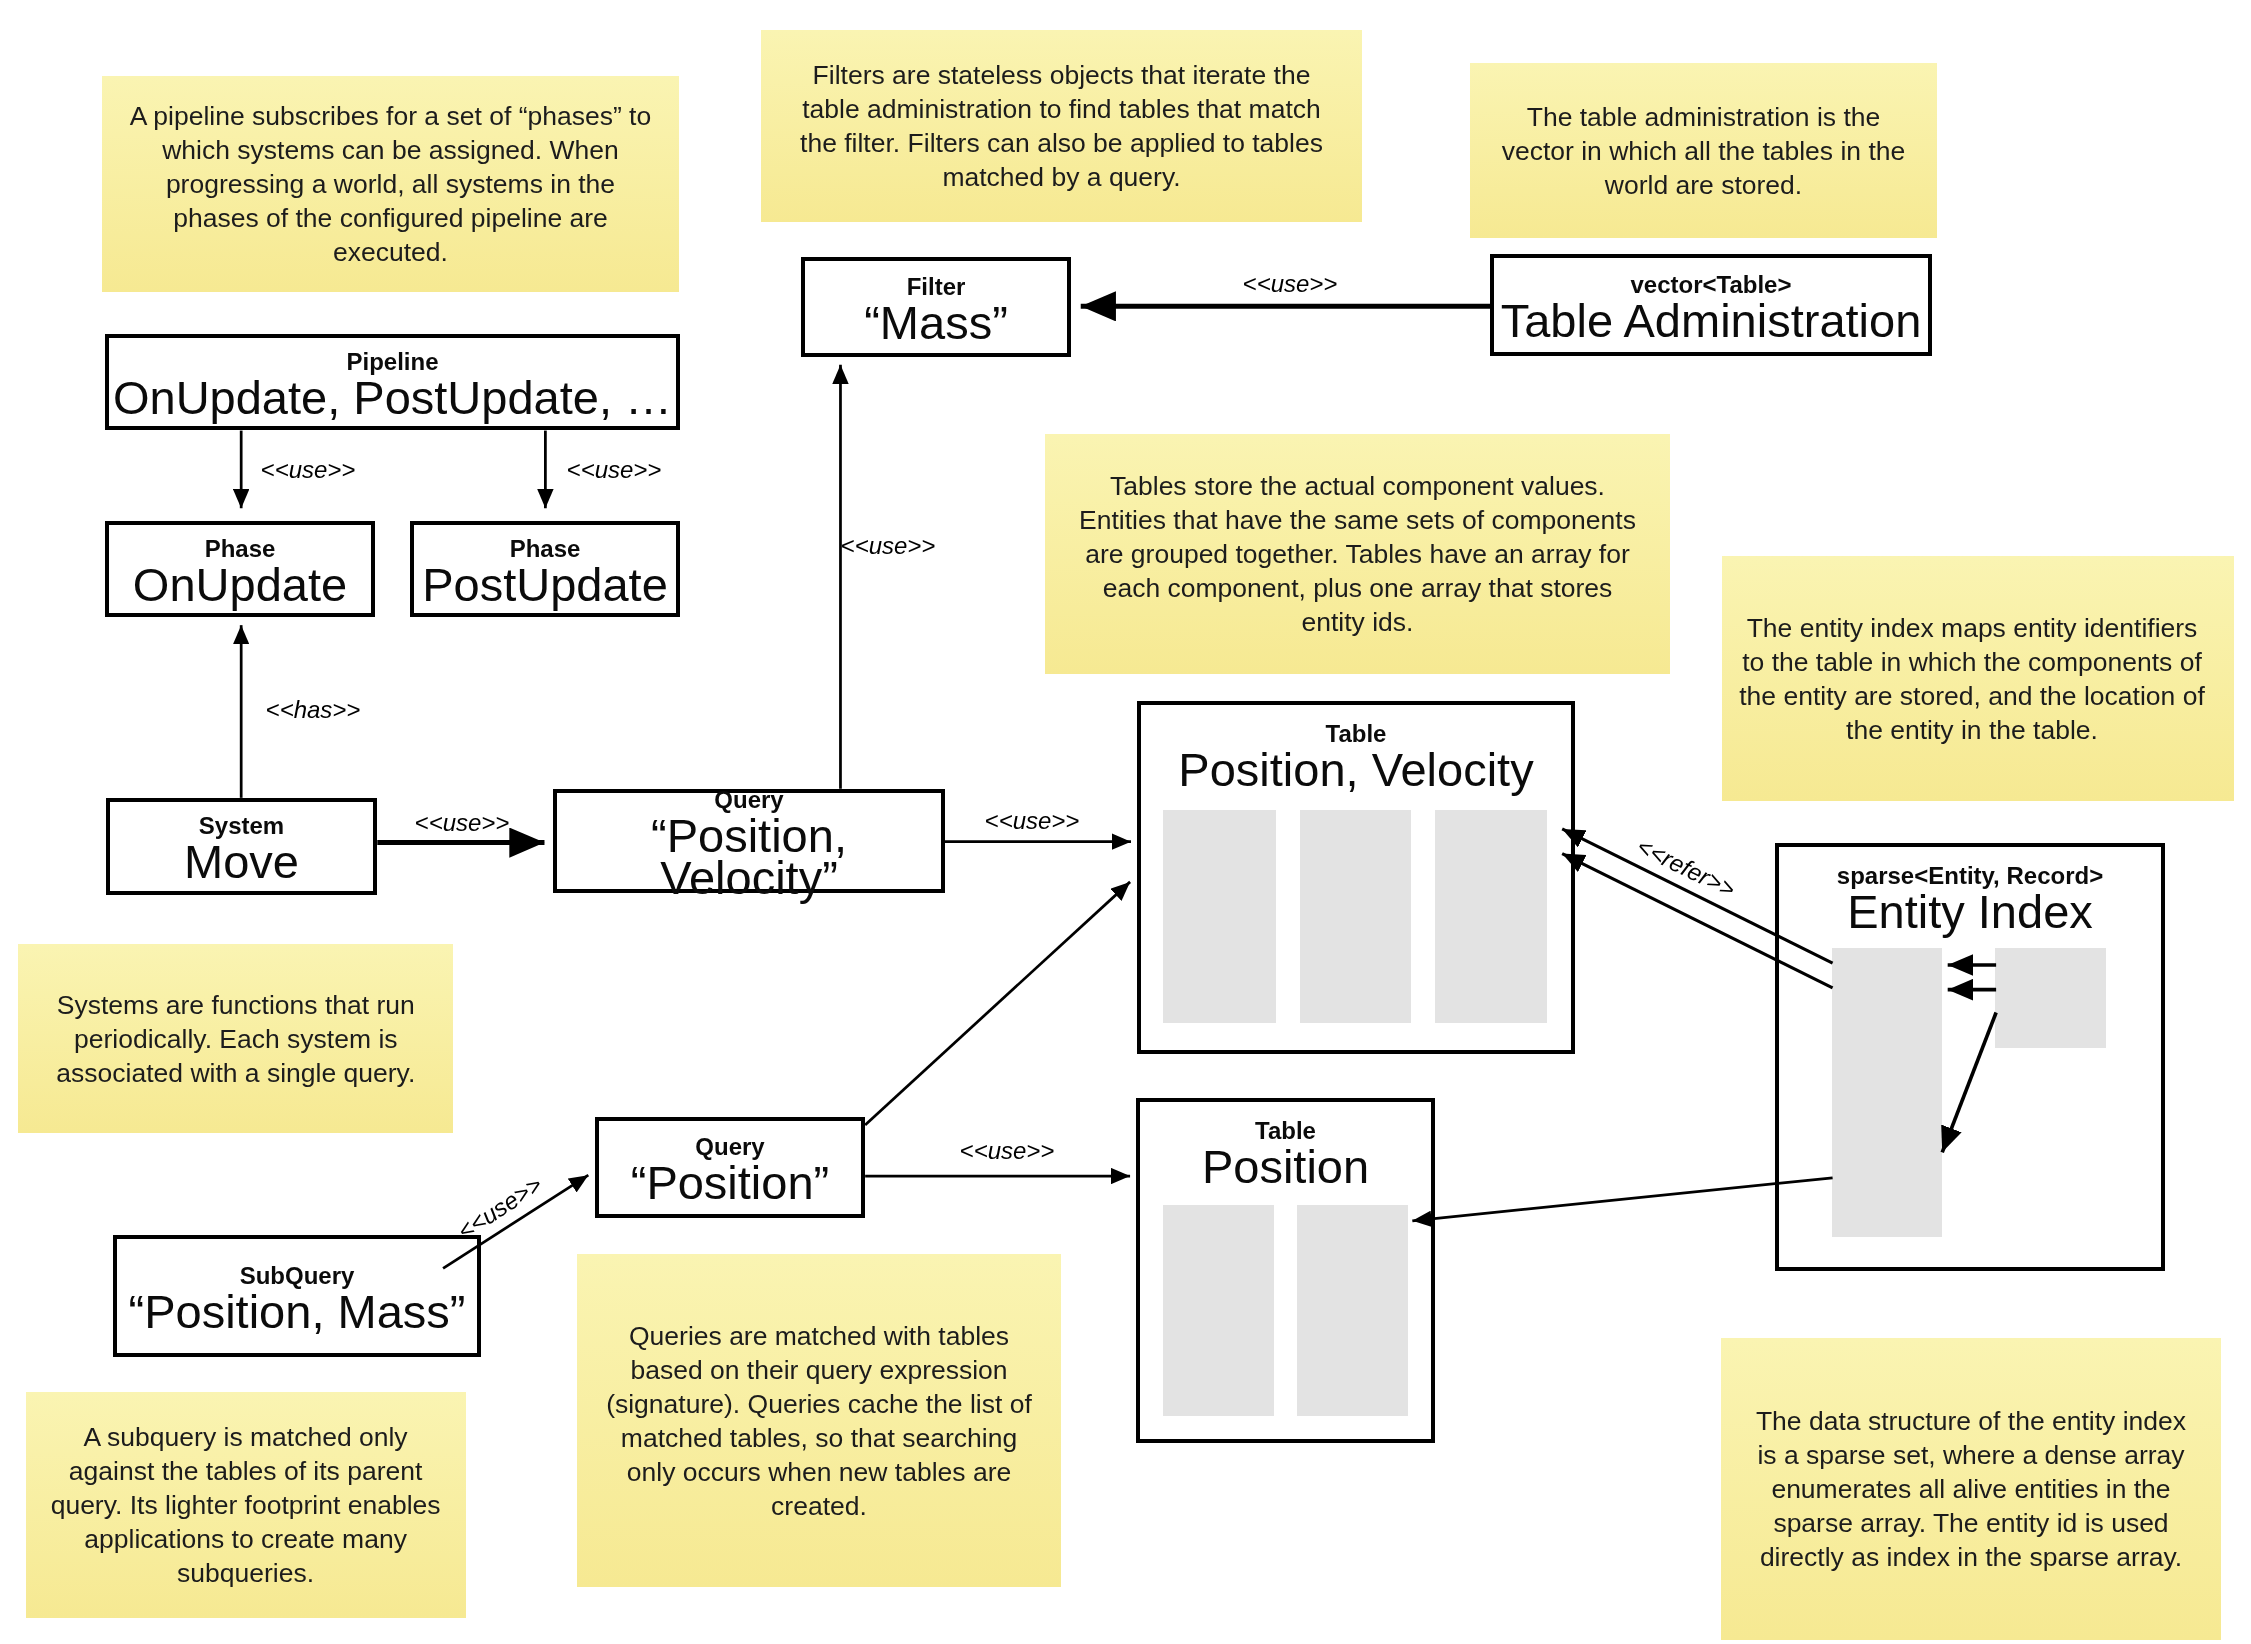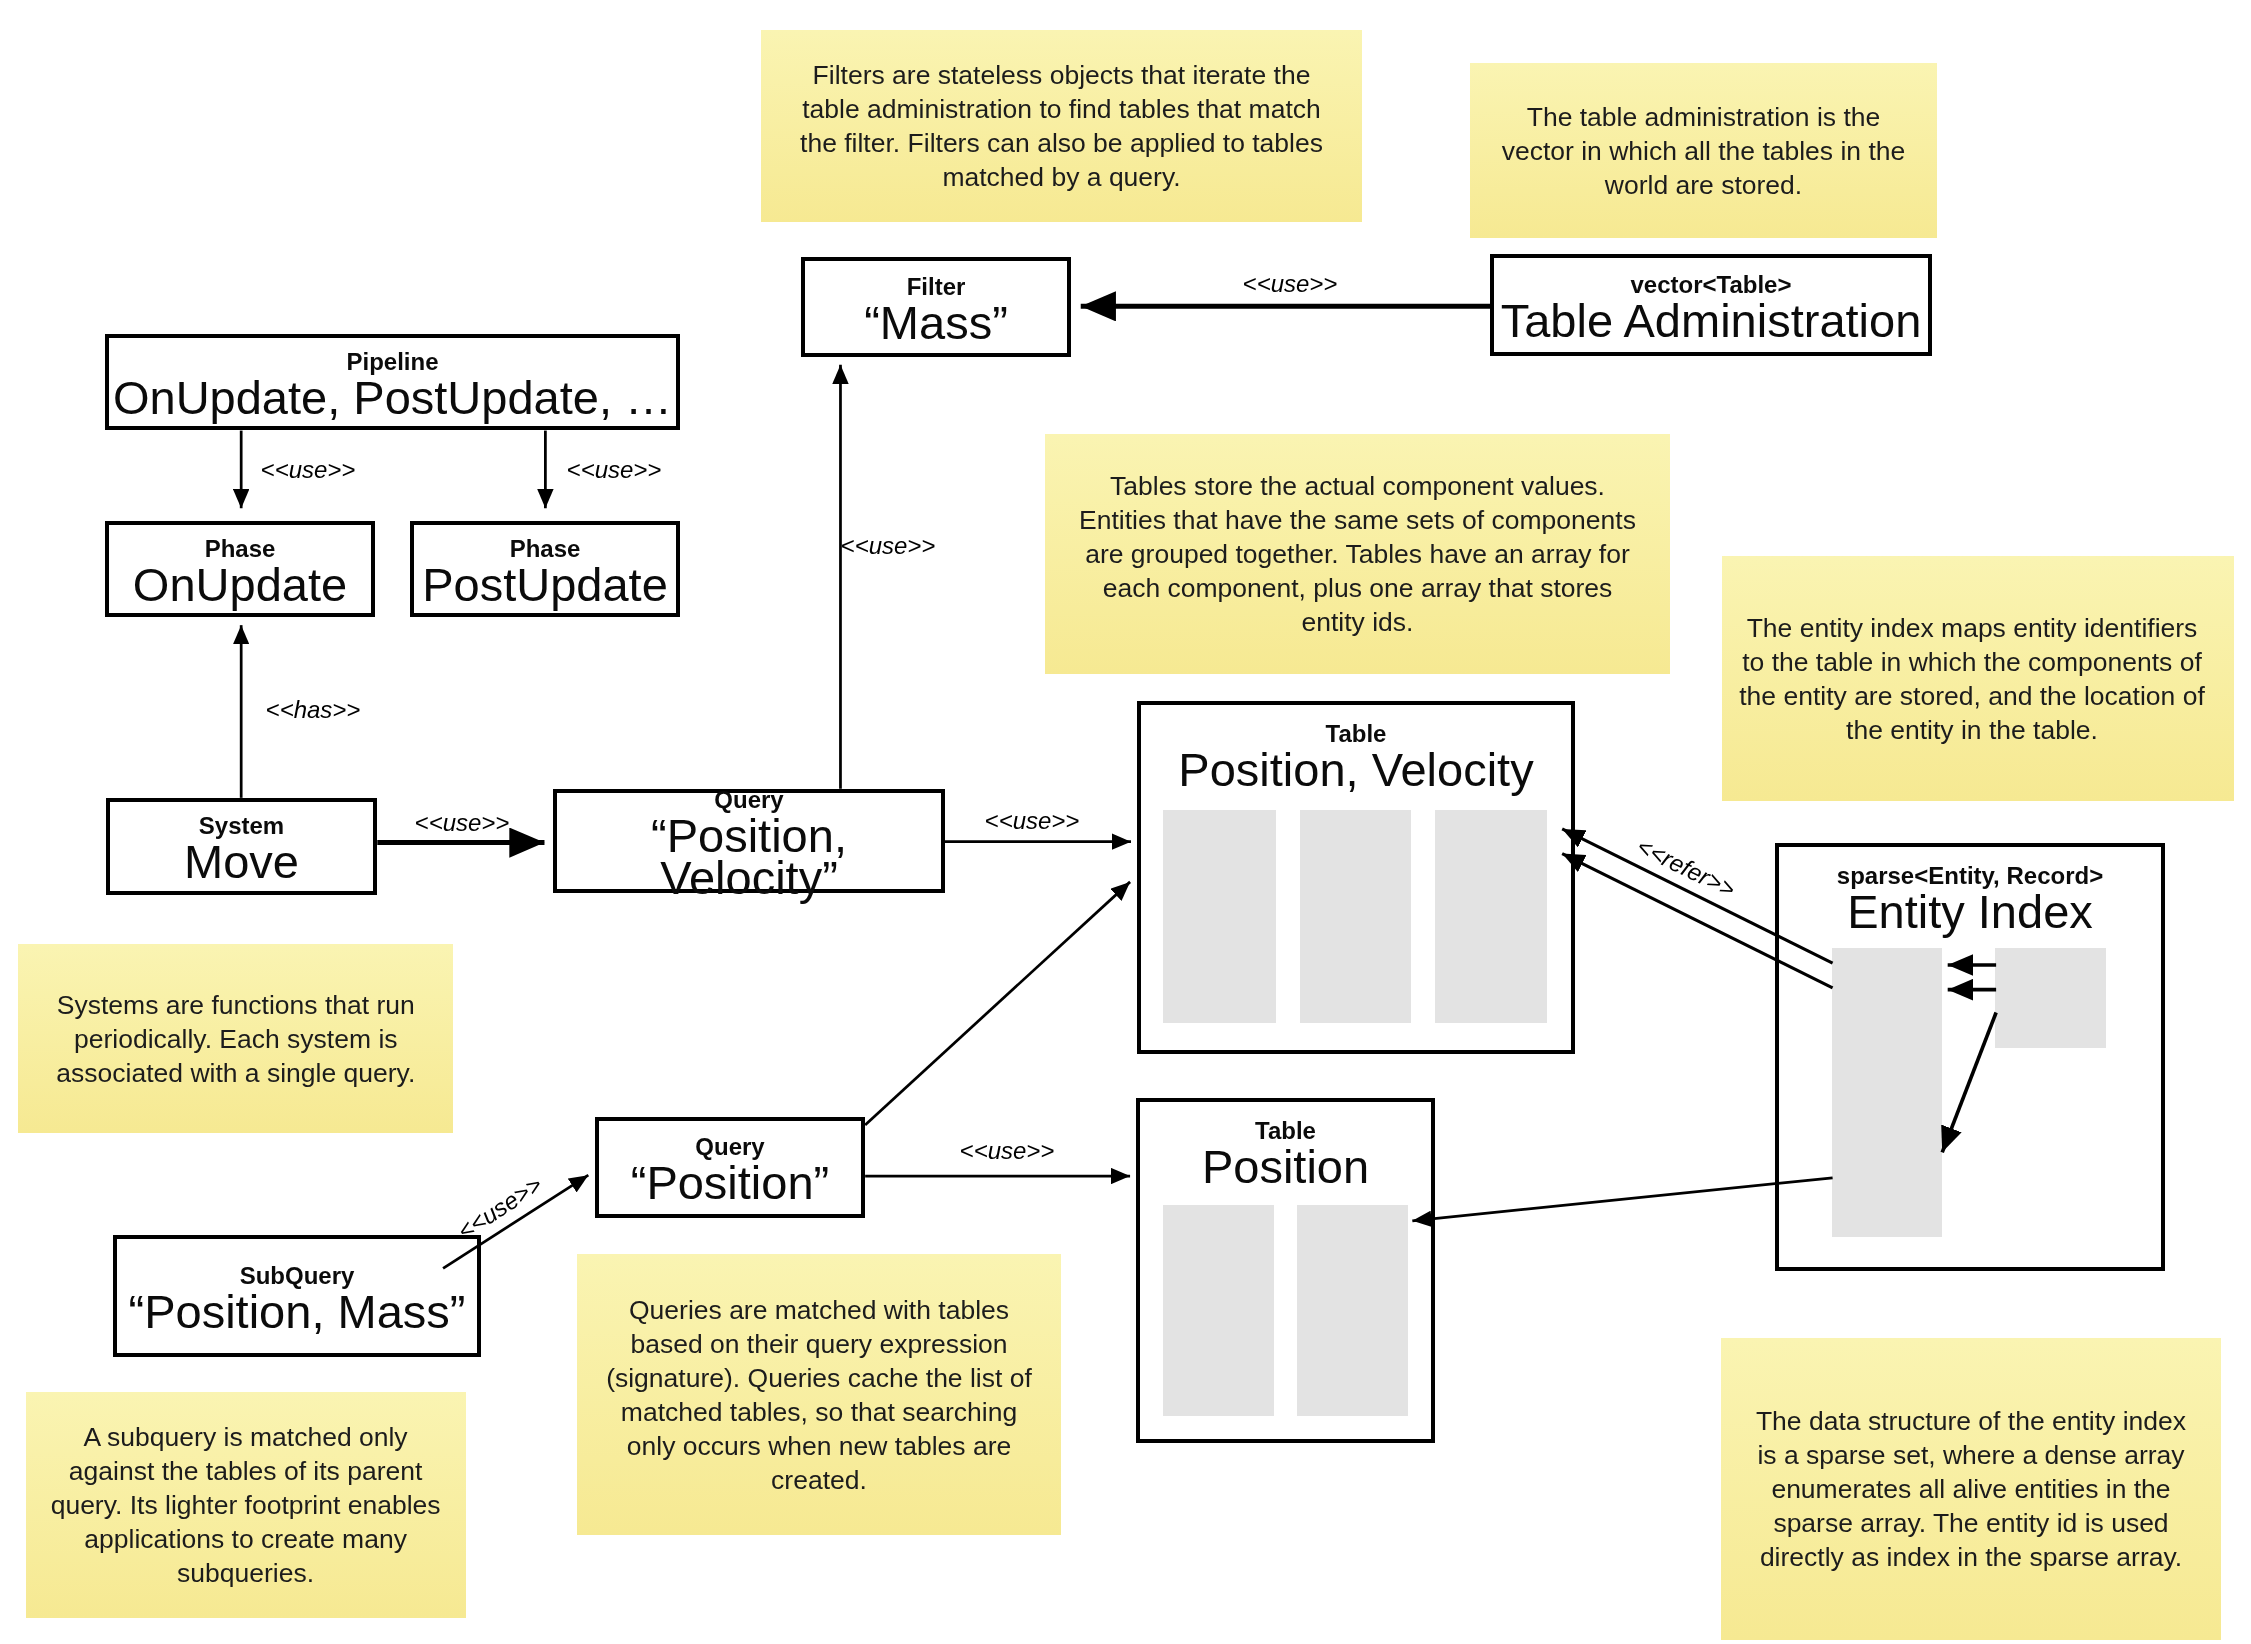--- a/index.html
+++ b/index.html
@@ -43,26 +43,27 @@
     z-index:3;
   }
   .edge-label.rot-refer{transform:translate(-50%,-50%) rotate(26deg);}
   .edge-label.rot-sub{transform:translate(-50%,-50%) rotate(-33deg);}
 </style>
 </head>
 <body>
 
 <div id="canvas">
 
+  <div class="note" style="left:102px;top:76px;width:577px;height:216px;">A pipeline subscribes for a set of “phases” to which systems can be assigned. When progressing a world, all systems in the phases of the configured pipeline are executed.</div>
   <div class="note" style="left:761px;top:30px;width:601px;height:192px;">Filters are stateless objects that iterate the table administration to find tables that match the filter. Filters can also be applied to tables matched by a query.</div>
   <div class="note" style="left:1470px;top:63px;width:467px;height:175px;">The table administration is the vector in which all the tables in the world are stored.</div>
   <div class="note" style="left:1045px;top:434px;width:625px;height:240px;">Tables store the actual component values. Entities that have the same sets of components are grouped together. Tables have an array for each component, plus one array that stores entity ids.</div>
   <div class="note" style="left:1722px;top:556px;width:512px;height:245px;padding-left:12px;">The entity index maps entity identifiers to the table in which the components of the entity are stored, and the location of the entity in the table.</div>
   <div class="note" style="left:18.3px;top:944px;width:435px;height:189px;">Systems are functions that run periodically. Each system is associated with a single query.</div>
-  <div class="note" style="left:577px;top:1254px;width:484px;height:281px;">Queries are matched with tables based on their query expression (signature). Queries cache the list of matched tables, so that searching only occurs when new tables are created.</div>
+  <div class="note" style="left:577px;top:1254px;width:484px;height:333px;">Queries are matched with tables based on their query expression (signature). Queries cache the list of matched tables, so that searching only occurs when new tables are created.</div>
   <div class="note" style="left:25.6px;top:1392px;width:440px;height:226px;">A subquery is matched only against the tables of its parent query. Its lighter footprint enables applications to create many subqueries.</div>
   <div class="note" style="left:1721px;top:1330px;width:500px;height:302px;margin-top:8px;">The data structure of the entity index is a sparse set, where a dense array enumerates all alive entities in the sparse array. The entity id is used directly as index in the sparse array.</div>
 
   <div class="uml-box" style="left:105px;top:334px;width:575px;height:96px;">
     <div class="stereotype">Pipeline</div>
     <div class="boxlabel">OnUpdate, PostUpdate, …</div>
   </div>
 
   <div class="uml-box" style="left:105px;top:521px;width:270px;height:96px;">
     <div class="stereotype">Phase</div>

